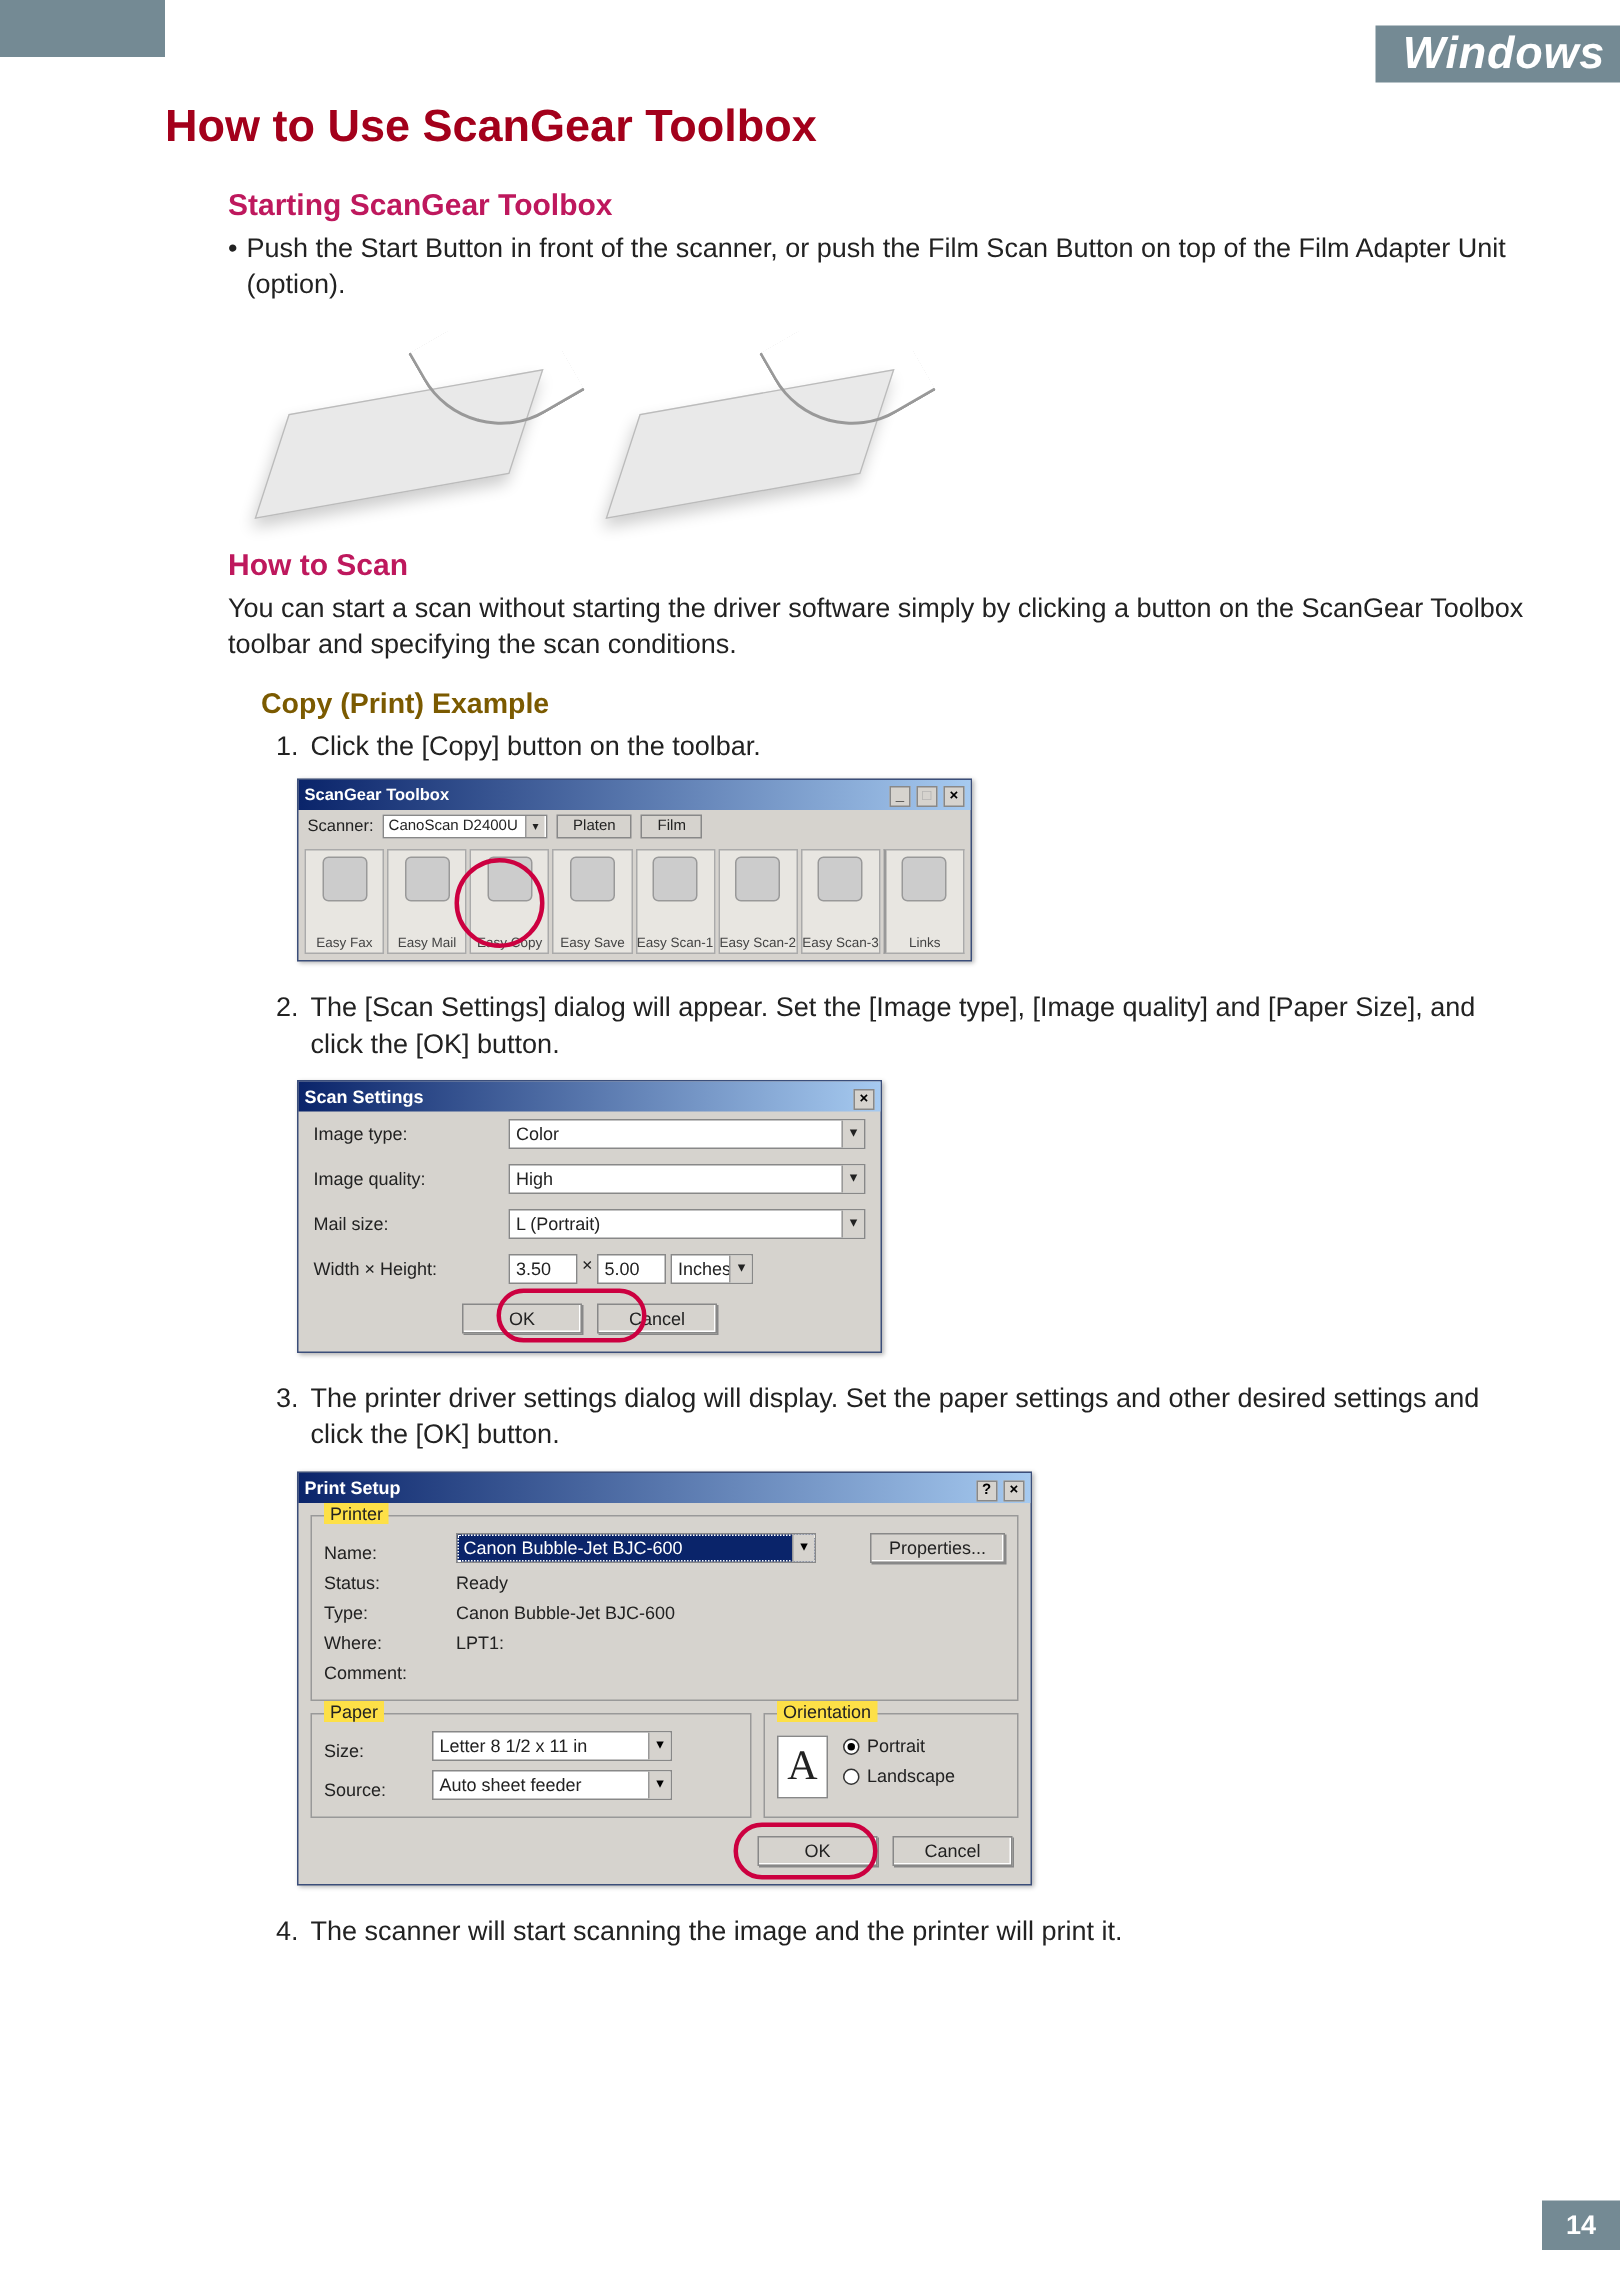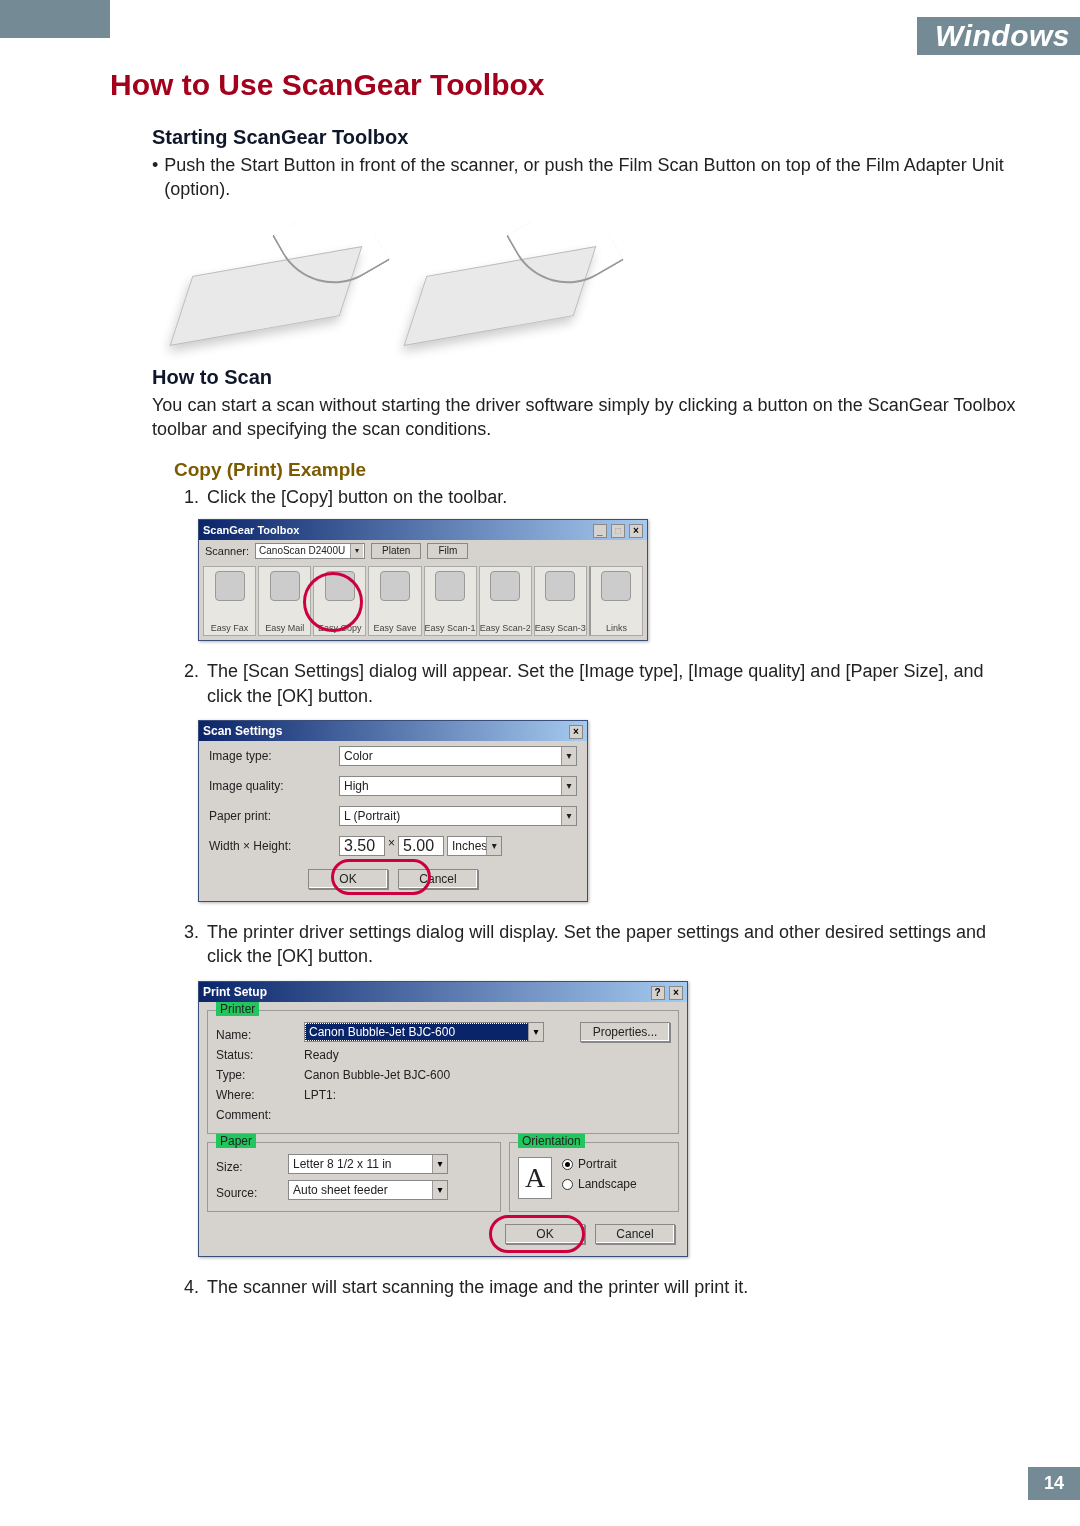--- a/index.html
+++ b/index.html
@@ -39,21 +39,21 @@
   .page {
     padding: 30px 60px 40px 110px;
   }
   h1.section-title {
     color: #a3001b;
     font-size: 30px;
     font-weight: bold;
     margin-bottom: 24px;
   }
   .subhead {
-    color: #0f172a;
+    color: #be185d;
     font-weight: bold;
     font-size: 20px;
     margin-left: 42px;
     margin-top: 4px;
   }
   .body-text {
     font-size: 18px;
     margin-left: 42px;
     line-height: 1.35;
     margin-top: 4px;
@@ -275,21 +275,21 @@
     text-align: center;
     font-size: 10px;
     line-height: 18px;
   }
   .txtbox {
     border: 1px solid #888;
     background: #fff;
     padding: 1px 4px;
     height: 20px;
     line-height: 16px;
-    font-size: 16px;
+    font-size: 12px;
     width: 46px;
     text-align: left;
   }
   .scanset .btnrow {
     display: flex;
     justify-content: center;
     gap: 10px;
     padding: 8px 0 12px;
   }
   .winbtn {
@@ -325,21 +325,21 @@
   .printset .group {
     border: 1px solid #999;
     margin: 8px;
     padding: 8px;
     position: relative;
   }
   .printset .group .gtitle {
     position: absolute;
     top: -9px;
     left: 8px;
-    background: #22c55e;
+    background: #fde047;
     padding: 0 4px;
     font-size: 12px;
   }
   .printset .prow {
     display: flex;
     align-items: flex-end;
     padding: 3px 0;
     gap: 20px;
   }
   .printset .prow .plbl { width: 68px; }
@@ -551,21 +551,21 @@
           <span class="dd2">Color</span>
         </span>
     </div>
     <div class="row">
       <span class="lbl">Image quality:</span>
       <span class="fld">
           <span class="dd2">High</span>
         </span>
     </div>
     <div class="row">
-      <span class="lbl">Paper print:</span>
+      <span class="lbl">Mail size:</span>
       <span class="fld">
           <span class="dd2">L (Portrait)</span>
         </span>
     </div>
     <div class="row">
       <span class="lbl">Width × Height:</span>
       <span class="fld">
         <span class="txtbox">3.50</span>
         <span>×</span>
         <span class="txtbox">5.00</span>

